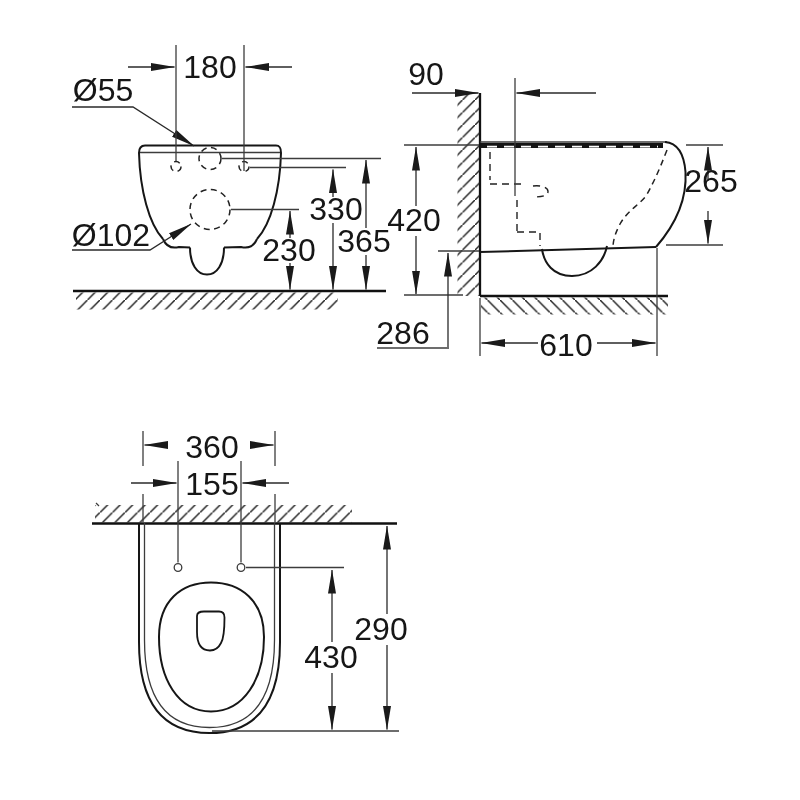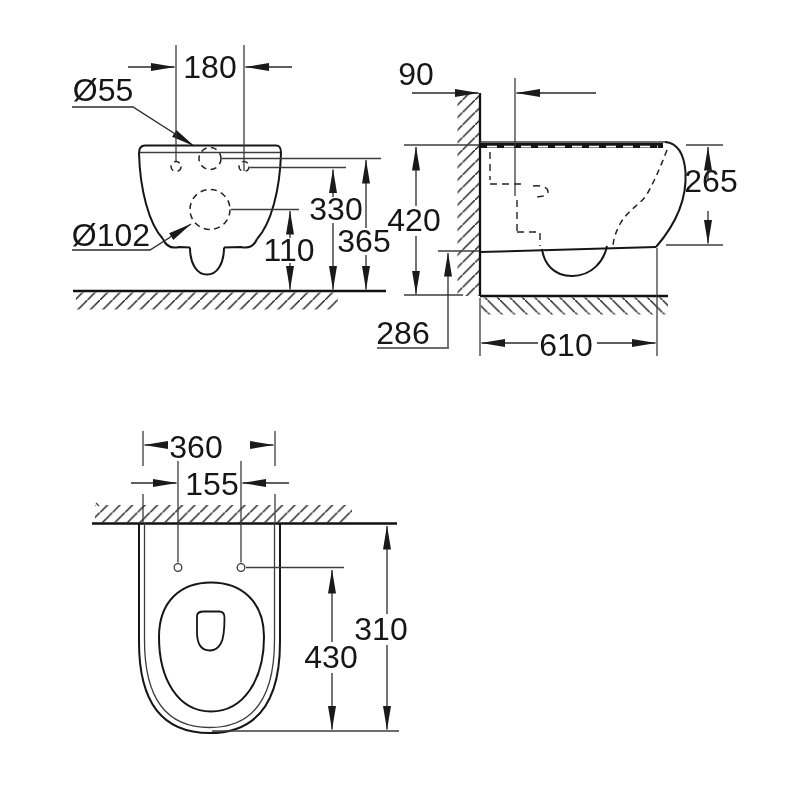--- a/index.html
+++ b/index.html
@@ -150,26 +150,26 @@
       <line class="dim" x1="387" y1="614" x2="387" y2="526"></line>
       <line class="dim" x1="387" y1="645" x2="387" y2="729.5"></line>
     </g>
   </svg>
 
   <div class="lbl" style="left:210px;top:67px">180</div>
   <div class="lbl" style="left:103px;top:90px">Ø55</div>
   <div class="lbl" style="left:111px;top:235px">Ø102</div>
   <div class="lbl" style="left:336px;top:209px">330</div>
   <div class="lbl" style="left:364px;top:241px">365</div>
-  <div class="lbl" style="left:289px;top:250px">110</div>
+  <div class="lbl" style="left:289px;top:250px">230</div>
 
-  <div class="lbl" style="left:416px;top:74px">90</div>
+  <div class="lbl" style="left:426px;top:74px">90</div>
   <div class="lbl" style="left:414px;top:220px">420</div>
   <div class="lbl" style="left:711px;top:181px">265</div>
   <div class="lbl" style="left:403px;top:333px">286</div>
   <div class="lbl" style="left:566px;top:345px">610</div>
 
-  <div class="lbl" style="left:196px;top:447px">360</div>
+  <div class="lbl" style="left:212px;top:447px">360</div>
   <div class="lbl" style="left:212px;top:484px">155</div>
   <div class="lbl" style="left:331px;top:657px">430</div>
-  <div class="lbl" style="left:381px;top:629px">310</div>
+  <div class="lbl" style="left:381px;top:629px">290</div>
 
 </div>
 
 </body></html>

